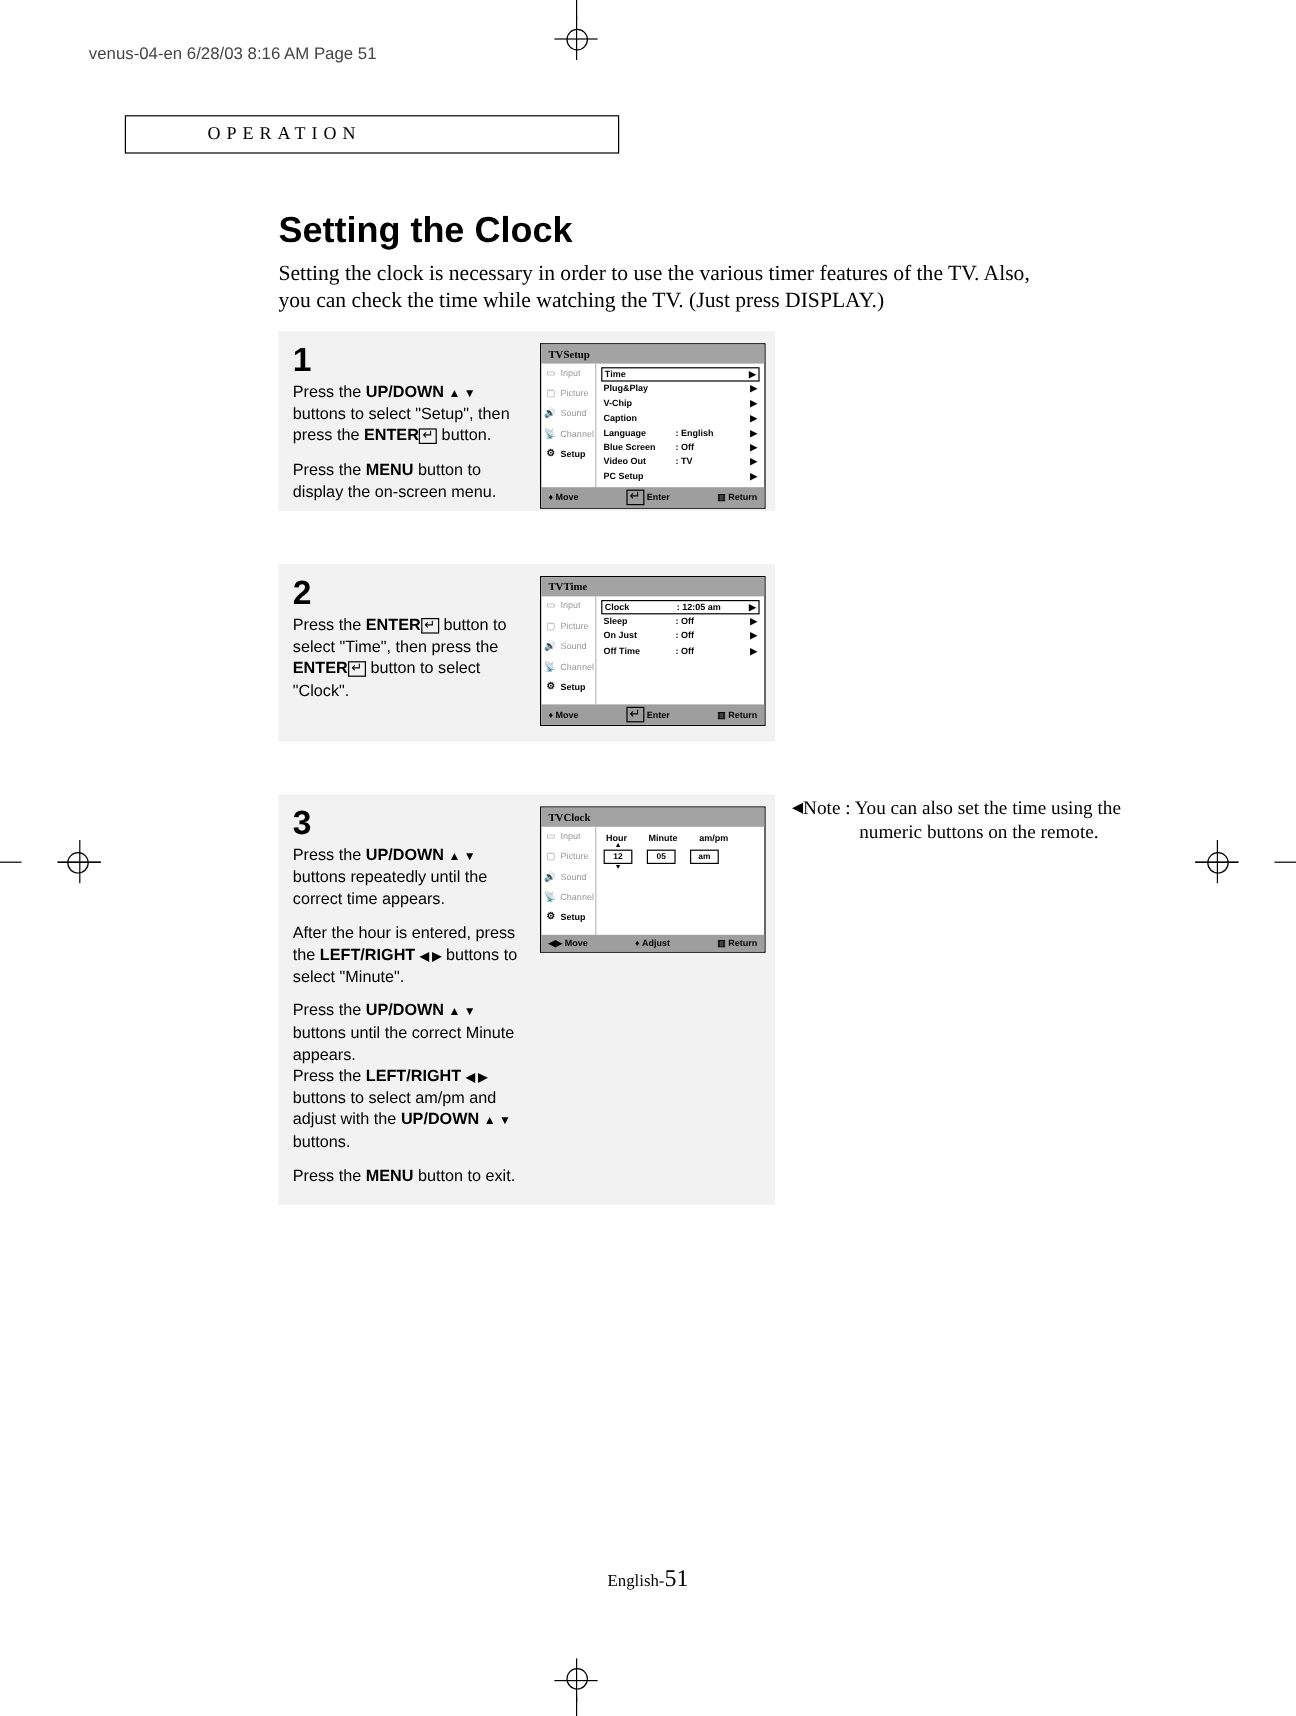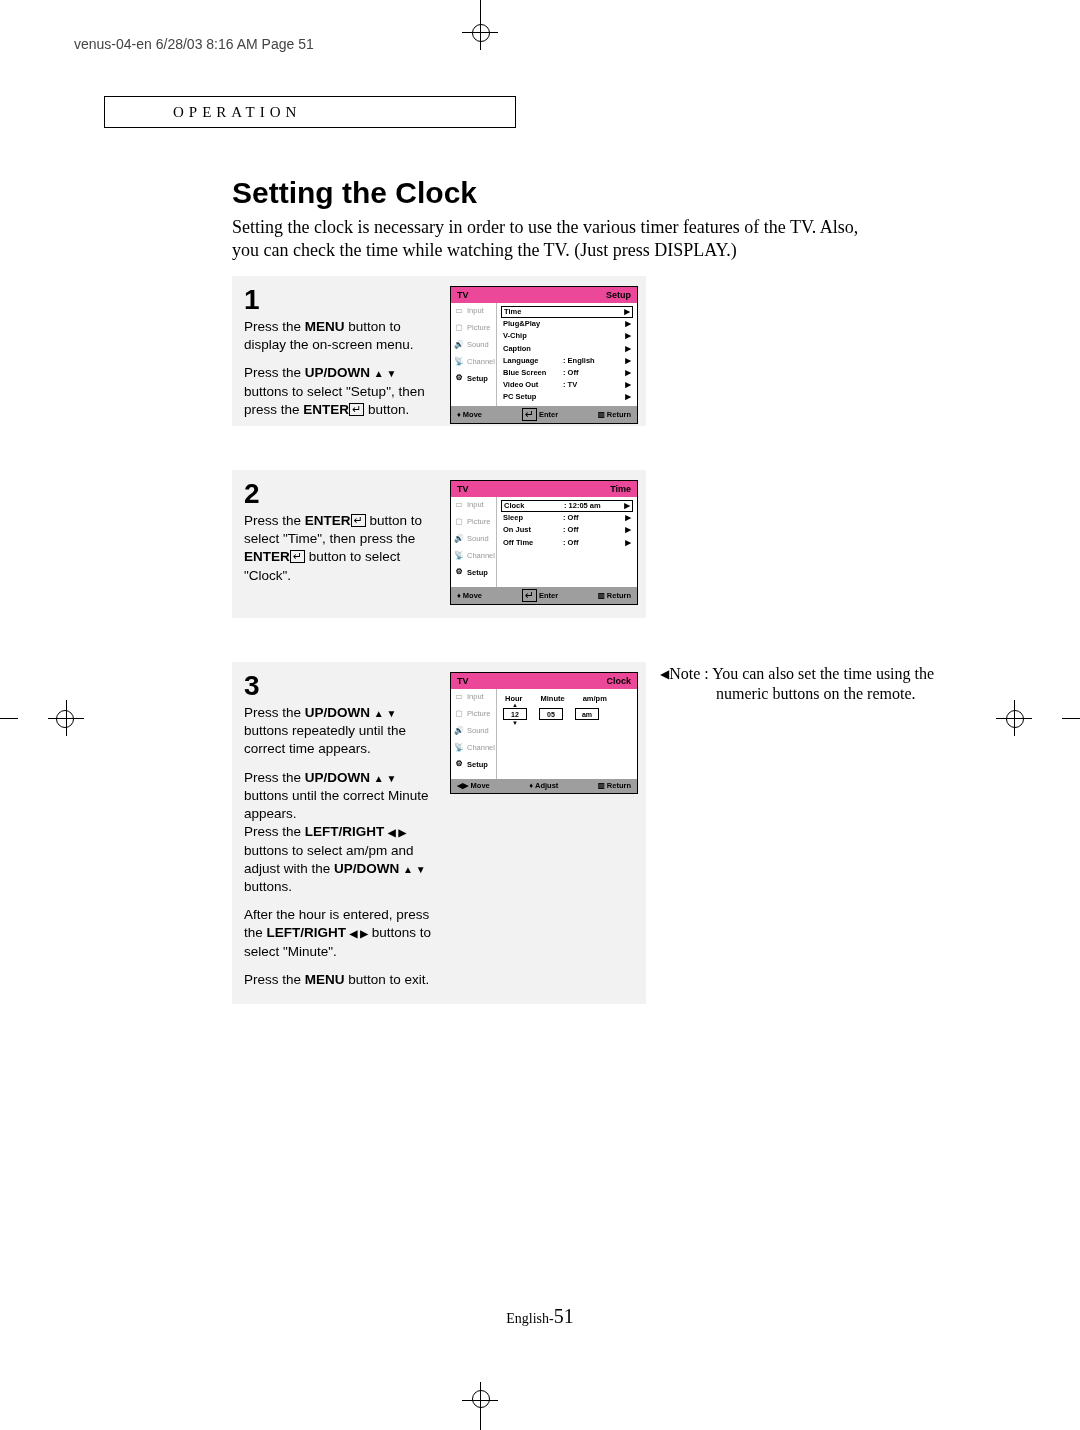--- a/index.html
+++ b/index.html
@@ -265,27 +265,27 @@
     position: absolute;
     top: 10px;
     right: 8px;
     width: 188px;
     border: 1px solid #000;
     background: #fff;
     font-family: Arial, Helvetica, sans-serif;
     font-size: 8px;
   }
   .osd .hdr {
-    background: #ec4899;
+    background: #a3a3a3;
     color: #000;
     padding: 2px 6px;
     display: flex;
-    justify-content: space-between;
     font-weight: bold;
     font-size: 9px;
+    font-family: Liberation Serif, serif;
   }
   .osd .body {
     display: flex;
     min-height: 90px;
   }
   .osd .side {
     width: 46px;
     border-right: 1px solid #bbb;
     display: flex;
     flex-direction: column;
@@ -417,24 +417,24 @@
   <span>OPERATION</span>
 </div>
 
 <div class="title">Setting the Clock</div>
 <div class="intro">Setting the clock is  necessary in order to use the various timer features of the TV. Also, you can check the time while watching the TV. (Just press DISPLAY.)</div>
 
 <div class="step-block step1">
   <div class="step-num">1</div>
   <div class="step-text">
     <p>
-      <span>Press the </span><b class="k">MENU</b><span> button to display the on-screen menu.</span>
+      <span>Press the </span><span class="updn"><span>UP/DOWN</span> <span class="tri-up">▲ ▼</span></span><span> buttons to select "Setup", then press the </span><b class="k">ENTER</b><span class="enter-sym">↵</span><span> button.</span>
     </p>
     <p>
-      <span>Press the </span><span class="updn"><span>UP/DOWN</span> <span class="tri-up">▲ ▼</span></span><span> buttons to select "Setup", then press the </span><b class="k">ENTER</b><span class="enter-sym">↵</span><span> button.</span>
+      <span>Press the </span><b class="k">MENU</b><span> button to display the on-screen menu.</span>
     </p>
   </div>
 
   <div class="osd">
     <div class="hdr">
       <span>TV</span>
       <span>Setup</span>
     </div>
     <div class="body">
       <div class="side">
@@ -583,25 +583,25 @@
   </div>
 </div>
 
 <div class="step-block step3">
   <div class="step-num">3</div>
   <div class="step-text">
     <p>
       <span>Press the </span><span class="updn"><span>UP/DOWN</span> <span class="tri-up">▲ ▼</span></span><span> buttons repeatedly until the correct time appears.</span>
     </p>
     <p>
+      <span>After the hour is entered, press the </span><span class="updn"><span>LEFT/RIGHT</span> <span class="tri-up">◀ ▶</span></span><span> buttons to select "Minute".</span>
+    </p>
+    <p>
       <span>Press the </span><span class="updn"><span>UP/DOWN</span> <span class="tri-up">▲ ▼</span></span><span> buttons until the correct Minute appears.</span><br>
       <span>Press the </span><span class="updn"><span>LEFT/RIGHT</span> <span class="tri-up">◀ ▶</span></span><span> buttons to select am/pm and adjust with the </span><span class="updn"><span>UP/DOWN</span> <span class="tri-up">▲ ▼</span></span><span> buttons.</span>
-    </p>
-    <p>
-      <span>After the hour is entered, press the </span><span class="updn"><span>LEFT/RIGHT</span> <span class="tri-up">◀ ▶</span></span><span> buttons to select "Minute".</span>
     </p>
     <p>
       <span>Press the </span><b class="k">MENU</b><span> button to exit.</span>
     </p>
   </div>
 
   <div class="osd">
     <div class="hdr">
       <span>TV</span>
       <span>Clock</span>

